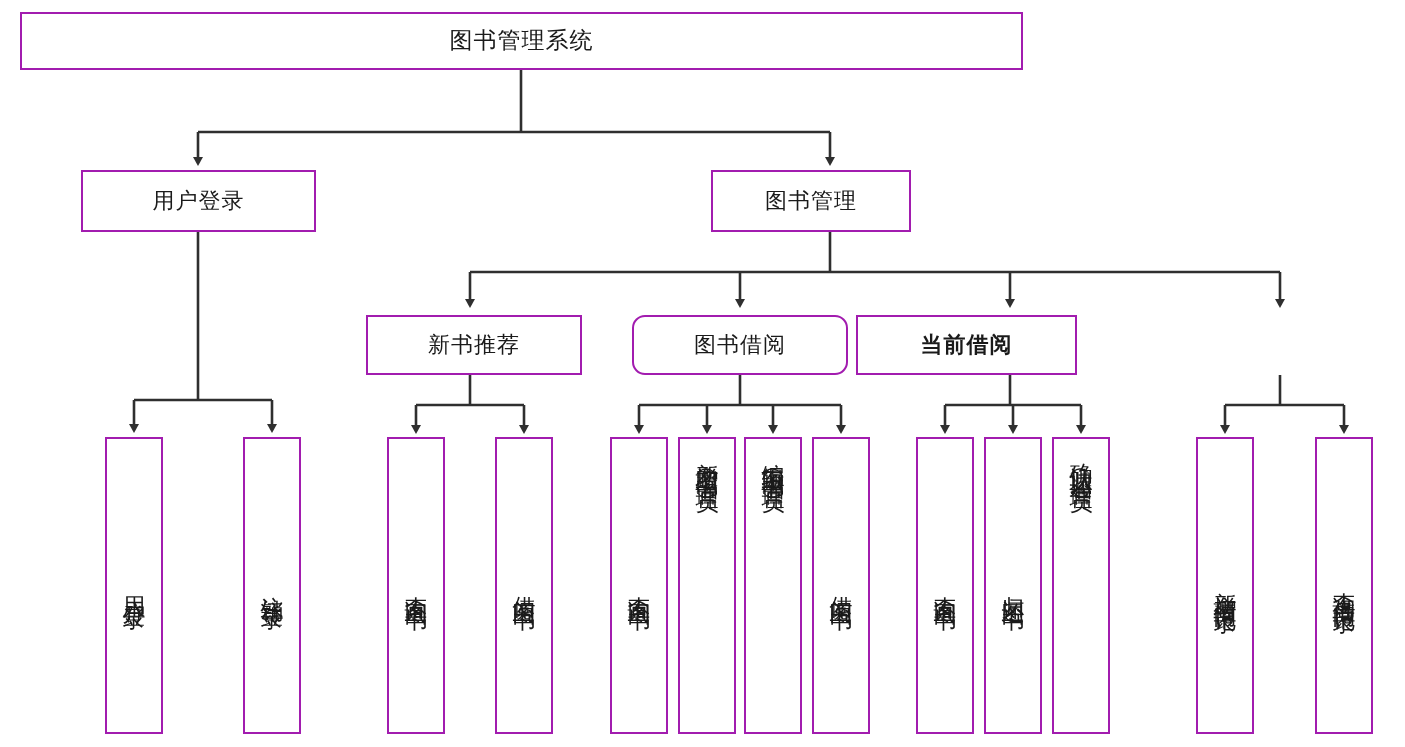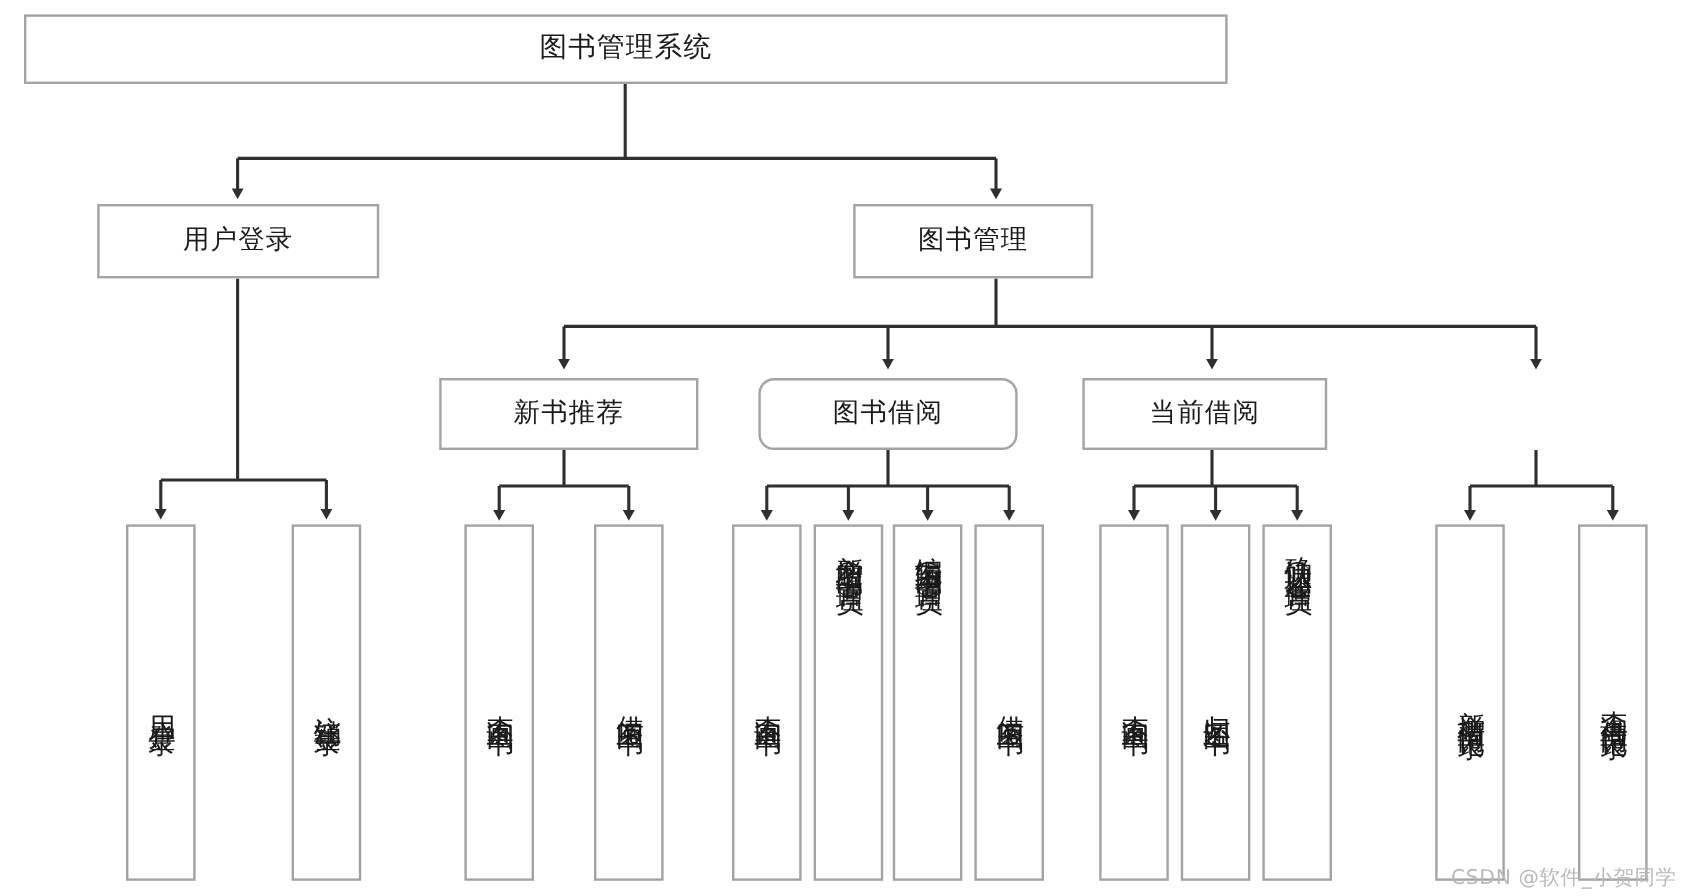--- a/index.html
+++ b/index.html
@@ -22,21 +22,21 @@
     position: absolute;
     left: 0;
     top: 0;
     width: 1405px;
     height: 747px;
     pointer-events: none;
   }
   .node {
     position: absolute;
     box-sizing: border-box;
-    border: 2px solid #a3a3a3;
+    border: 2px solid #a21caf;
     background: #ffffff;
     display: flex;
     align-items: center;
     justify-content: center;
     color: #1a1a1a;
   }
   .node .label {
     display: block;
     text-align: center;
     line-height: 1.12;
@@ -144,21 +144,21 @@
   <div class="node horiz" style="left:711px; top:170px; width:200px; height:62px;">
     <span class="label">图书管理</span>
   </div>
 
   <div class="node horiz" style="left:366px; top:315px; width:216px; height:60px;">
     <span class="label">新书推荐</span>
   </div>
   <div class="node horiz" style="left:632px; top:315px; width:216px; height:60px;border-radius:13px;">
     <span class="label">图书借阅</span>
   </div>
-  <div class="node horiz" style="left:902px; top:315px; width:204px; height:60px;">
+  <div class="node horiz" style="left:856px; top:315px; width:221px; height:60px;font-weight:bold;">
     <span class="label">当前借阅</span>
   </div>
 
   <div class="node vert center-text" style="left:105px; top:437px; width:58px; height:297px;">
     <span class="label">用户登录</span>
   </div>
   <div class="node vert center-text" style="left:243px; top:437px; width:58px; height:297px;">
     <span class="label">注销登录</span>
   </div>
 
@@ -192,15 +192,14 @@
     <span class="label">确认归还（管理员）</span>
   </div>
 
   <div class="node vert center-text" style="left:1196px; top:437px; width:58px; height:297px;">
     <span class="label">新增借阅记录</span>
   </div>
   <div class="node vert center-text" style="left:1315px; top:437px; width:58px; height:297px;">
     <span class="label">查询借阅记录</span>
   </div>
 
-  <div class="watermark">CSDN @软件_小贺同学</div>
 
 </div>
 
 </body></html>

